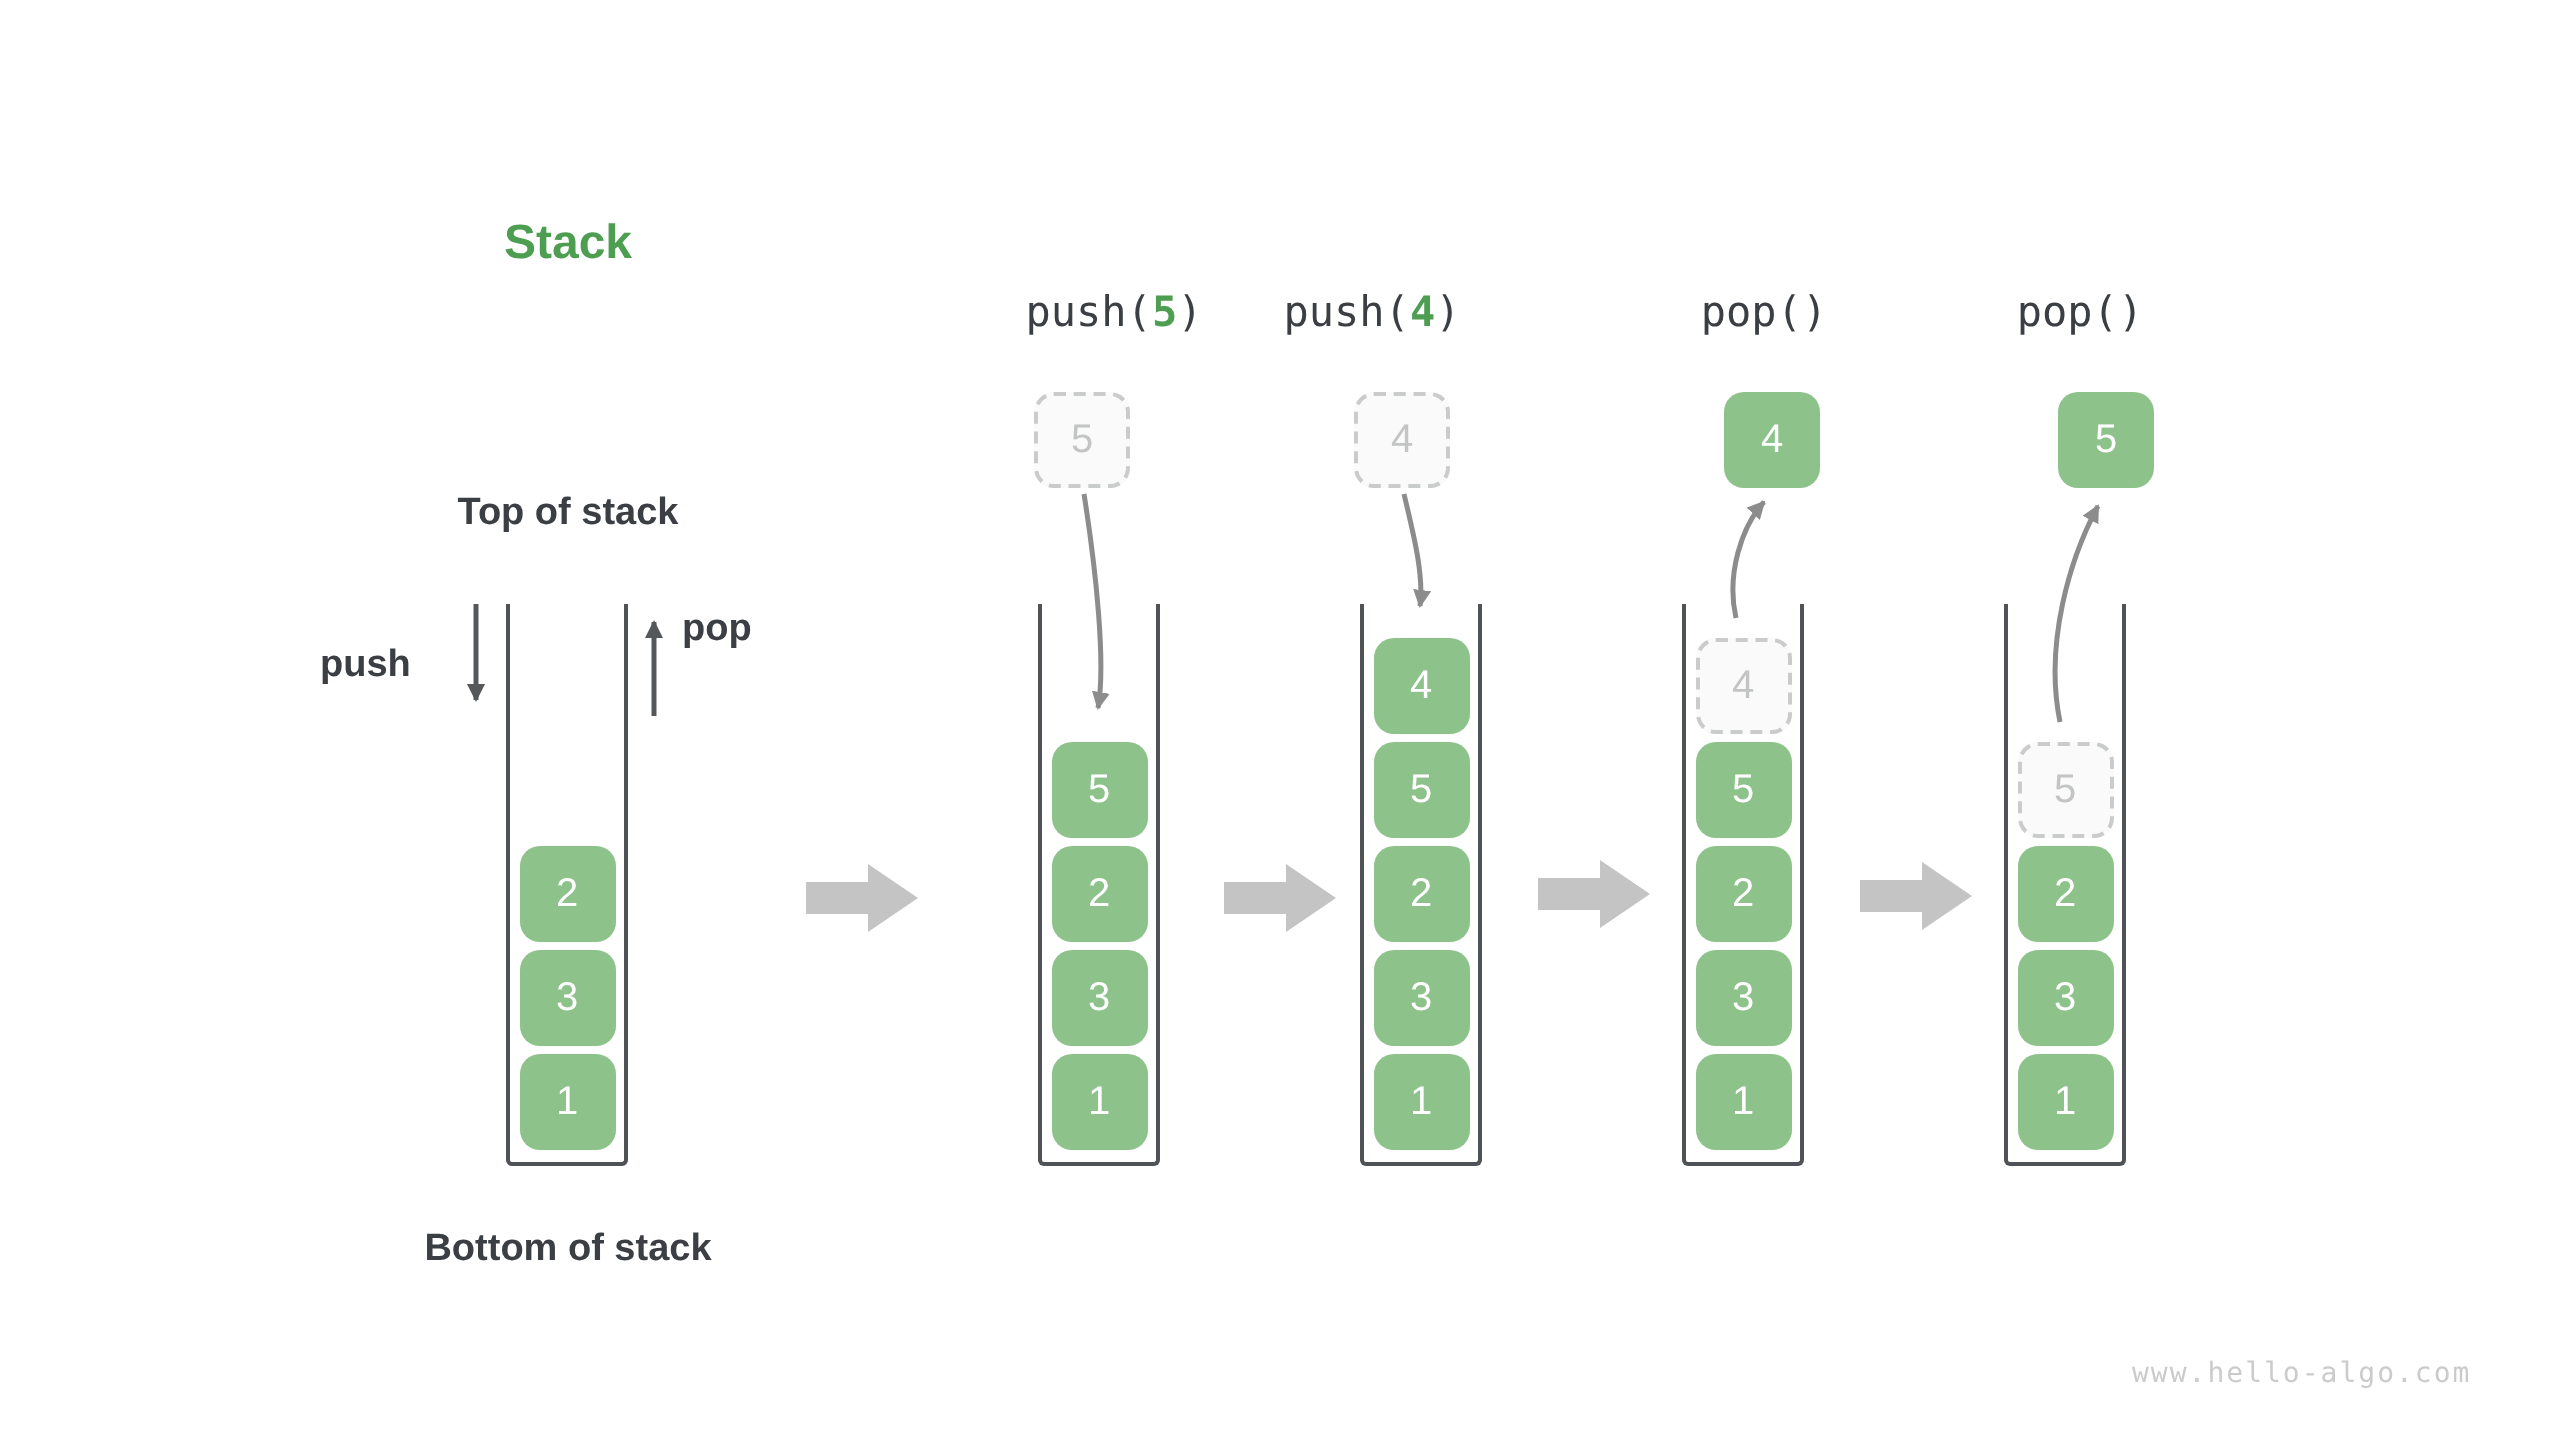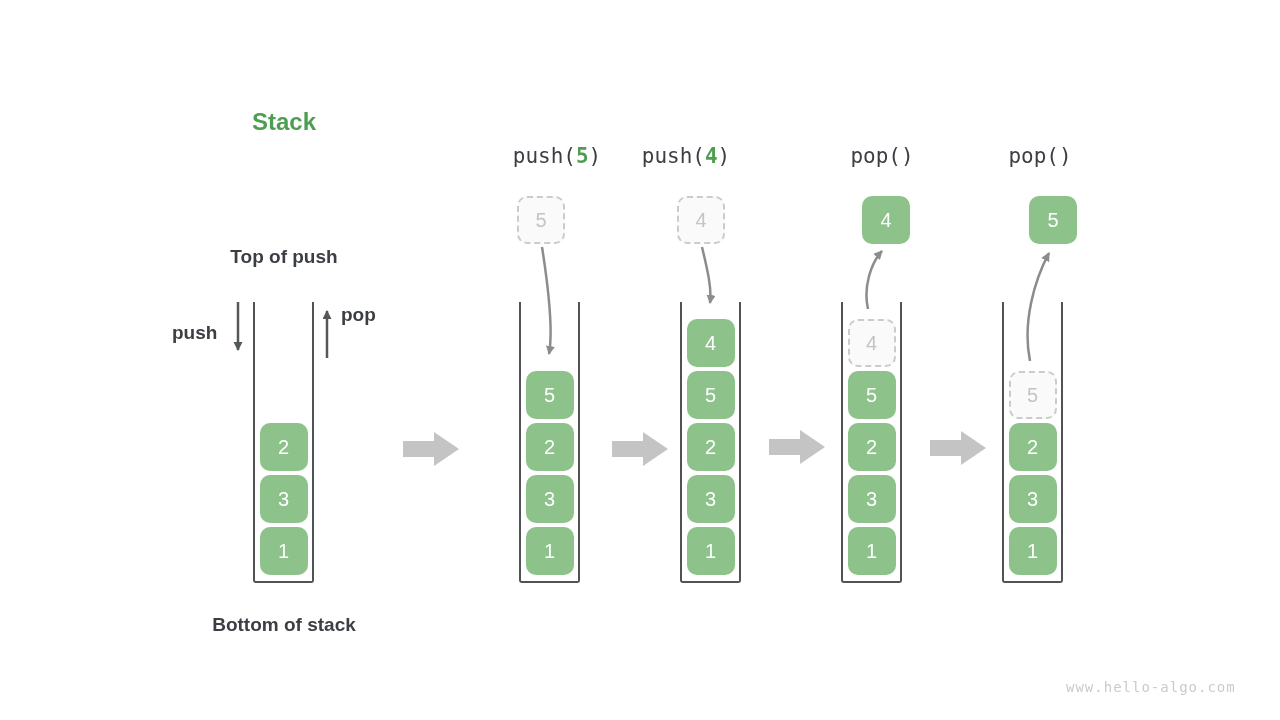--- a/index.html
+++ b/index.html
@@ -36,23 +36,23 @@
     font-size:14px;letter-spacing:1px;color:var(--watermark);white-space:nowrap;
   }
 </style>
 </head>
 <body>
 
 <div class="canvas">
 
   <div class="title ctr" style="left:284px;top:108px">Stack</div>
 
-  <div class="lbl ctr" style="left:284px;top:246px">Top of push</div>
+  <div class="lbl ctr" style="left:284px;top:246px">Top of stack</div>
 
-  <div class="lbl" style="left:172px;top:322px">push</div>
+  <div class="lbl" style="left:160px;top:322px">push</div>
 
   <div class="lbl" style="left:341px;top:304px">pop</div>
 
   <div class="lbl ctr" style="left:284px;top:614px">Bottom of stack</div>
 
   <svg class="overlay">
     <defs>
       <marker id="ah-gray" markerUnits="userSpaceOnUse" markerWidth="10" markerHeight="10" refX="8" refY="4.5" orient="auto">
           <path d="M0,0 L9,4.5 L0,9 Z" fill="#8c8c8c"></path>
         </marker>

